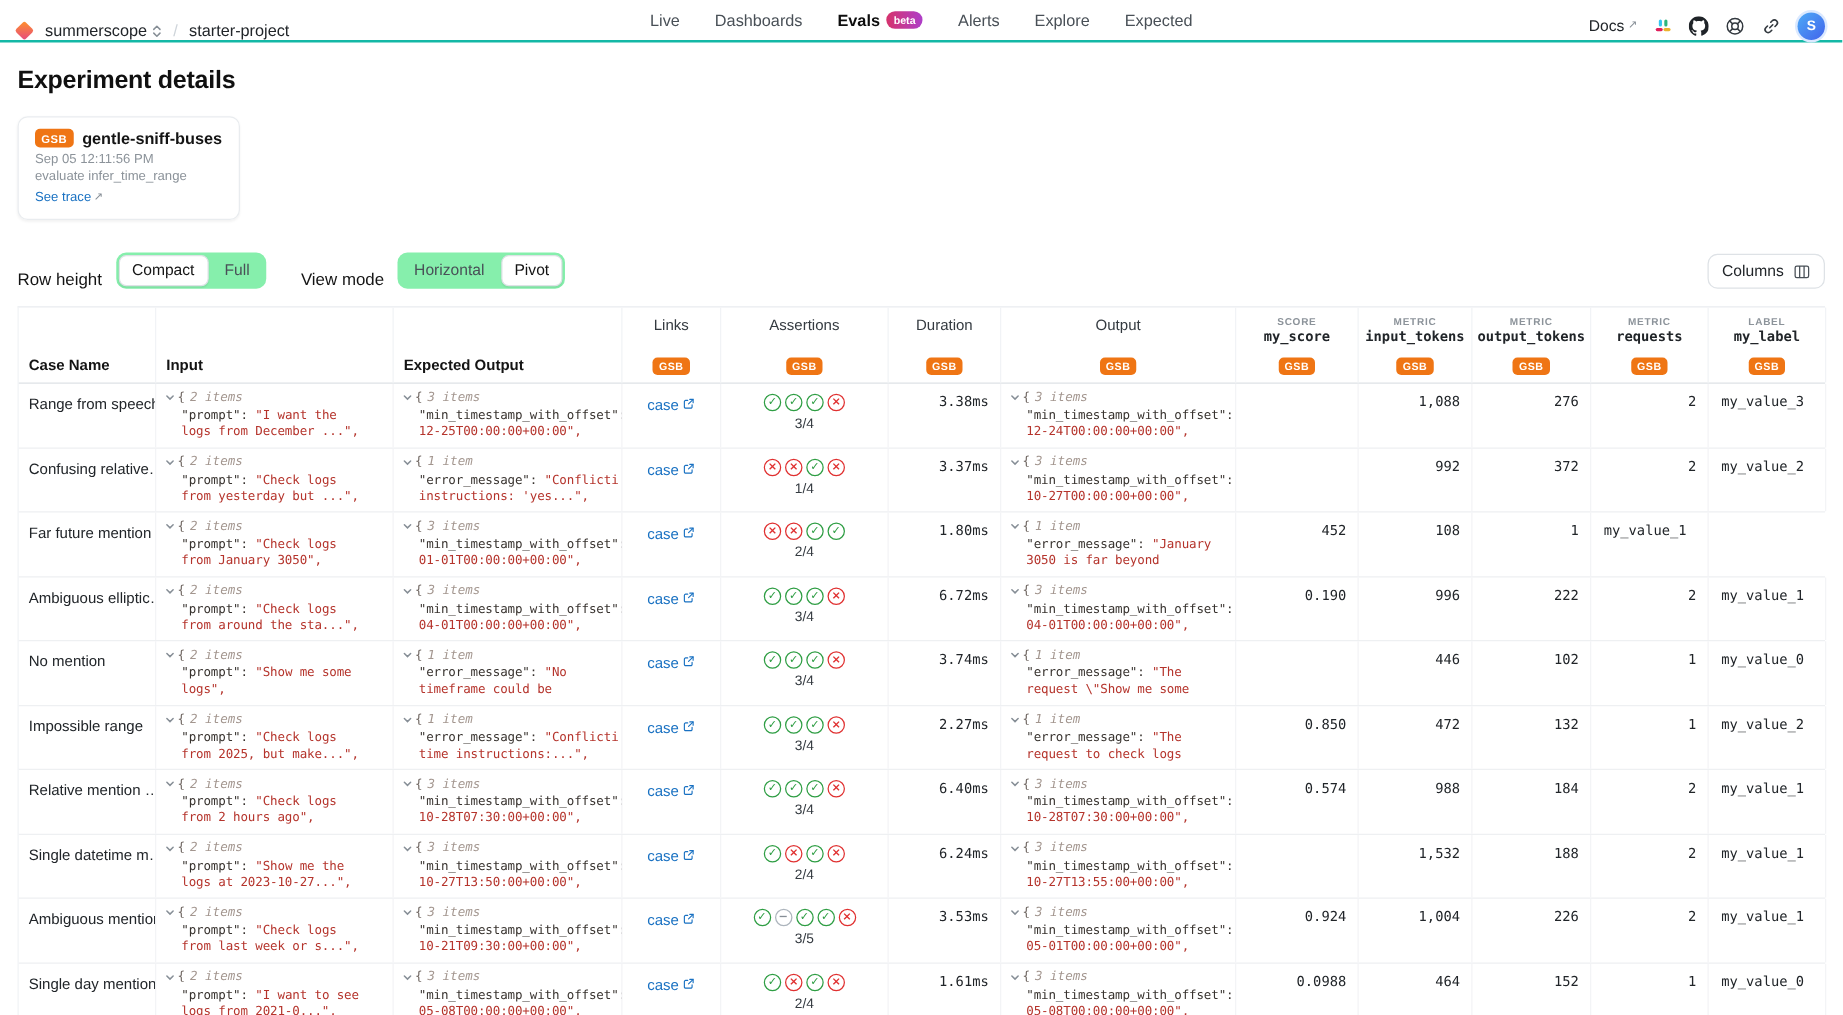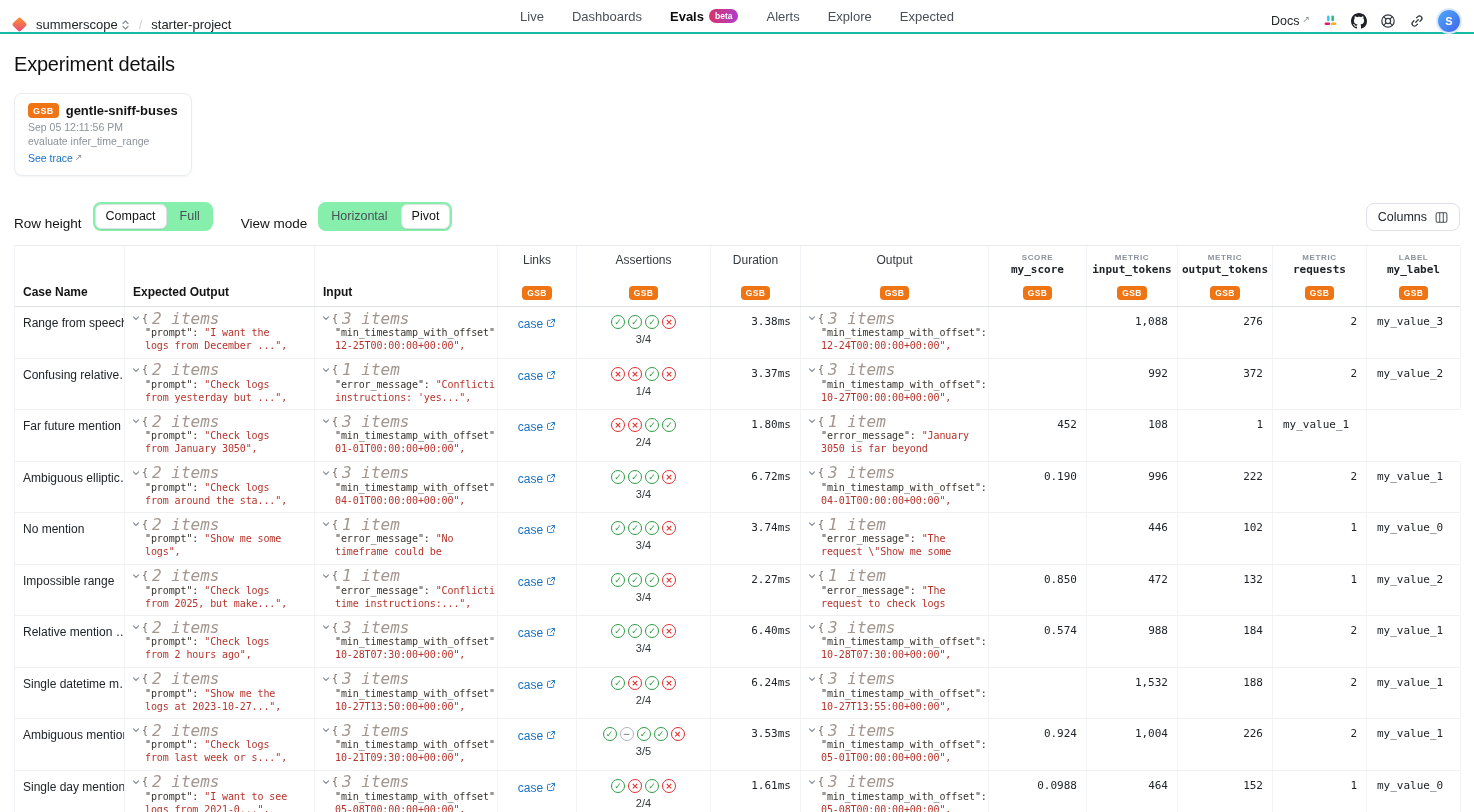--- a/index.html
+++ b/index.html
@@ -17,21 +17,21 @@
   .tab { font-size:13px; color:#495057; display:flex; align-items:center; gap:5px; height:100%; text-decoration:none; cursor:pointer; }
   .tab.active { color:#0d0d0d; font-weight:700; }
   .beta-pill { background:linear-gradient(90deg,#d6336c,#ae3ec9); color:#fff; font-size:8.5px; font-weight:700; padding:1.5px 6px; border-radius:9px; line-height:11px; }
   .nav-right { margin-left:auto; display:flex; align-items:center; gap:13px; }
   .docs-link { font-size:12.5px; color:#212529; display:flex; gap:3px; align-items:flex-start; text-decoration:none; cursor:pointer; }
   .ext { font-size:9px; color:#868e96; line-height:10px; }
   .nav-icon { display:flex; align-items:center; cursor:pointer; }
   .avatar { width:22px; height:22px; border-radius:50%; background:linear-gradient(135deg,#4dabf7,#4263eb); color:#fff; font-size:11px; font-weight:700; display:flex; align-items:center; justify-content:center; box-shadow:0 0 0 2px #dbe9ff; cursor:pointer; }
 
   
-  .page-title { font-size:20px; font-weight:400; margin:19px 14px 0; letter-spacing:-0.2px; color:#101010; }
+  .page-title { font-size:20px; font-weight:700; margin:19px 14px 0; letter-spacing:-0.2px; color:#101010; }
   .exp-card { margin:17px 14px 0; display:inline-block; border:1px solid #e9ecef; border-radius:8px; padding:9px 13px 9px; box-shadow:0 1px 2px rgba(0,0,0,0.05); }
   .exp-card-top { display:flex; align-items:center; gap:7px; margin-bottom:3px; }
   .gsb-badge { background:#ef7514; color:#fff; font-size:9px; font-weight:700; padding:2.5px 5px; border-radius:4px; letter-spacing:0.4px; line-height:10px; flex:none; }
   .exp-name { font-size:13px; font-weight:700; color:#141414; }
   .exp-meta { font-size:10.5px; color:#8c939a; line-height:13.5px; }
   .trace-link { font-size:10.5px; color:#1971c2; display:inline-flex; gap:2px; margin-top:2px; text-decoration:none; cursor:pointer;justify-content:flex-end; }
 
   
   .controls { margin:22px 14px 0; display:flex; align-items:flex-end; height:33px; }
   .ctrl-label { font-size:13.5px; color:#141414; margin-right:11px; }
@@ -52,21 +52,21 @@
   .gh-name { font-size:11px; font-family:"DejaVu Sans Mono","Liberation Mono",monospace; font-weight:700; color:#212529; }
   .hcell .gsb-badge { margin-top:auto; font-size:8.5px; padding:2px 5px; }
 
   .body-row { height:51.5px; border-bottom:1px solid #eef0f2; }
   .cell { border-right:1px solid #f3f4f6; overflow:hidden; }
   .case-cell { padding:9px 8px 0; font-size:12px; color:#212529; white-space:nowrap; }
   .json-cell { padding:4px 4px 4px 7px; font-family:"DejaVu Sans Mono","Liberation Mono",monospace; cursor:pointer; }
   .json-head { display:flex; align-items:center; height:14px; color:#6f6661; }
   .json-head .chev { margin-right:2px; flex:none; }
   .json-head .brace { font-size:10px; color:#6f6661; }
-  .items { font-size:16px; font-style:italic; color:#a3968f; margin-left:4px; white-space:nowrap; }
+  .items { font-size:10px; font-style:italic; color:#a3968f; margin-left:4px; white-space:nowrap; }
   .code { margin-top:1px; padding-left:13px; }
   .code-line { white-space:nowrap; font-size:10px; line-height:13px; letter-spacing:-0.1px; }
   .code-key { color:#38332f; }
   .code-val { color:#b5342c; }
 
   .links-cell { display:flex; justify-content:center; padding-top:10px; }
   .case-link { color:#1971c2; font-size:12px; display:flex; gap:3px; align-items:flex-start; text-decoration:none; cursor:pointer; }
   .case-link svg { margin-top:1px; }
 
   .assertions-cell { display:flex; flex-direction:column; align-items:center; padding-top:8px; }
@@ -186,24 +186,24 @@
   </button>
 </div>
 
 
 <div class="table">
   <div class="trow thead">
     <div class="hcell left-h">
         <span>Case Name</span>
       </div>
     <div class="hcell left-h">
+        <span>Input</span>
+      </div>
+    <div class="hcell left-h">
         <span>Expected Output</span>
-      </div>
-    <div class="hcell left-h">
-        <span>Input</span>
       </div>
 
     <div class="hcell">
       <span class="gh-label">Links</span>
       <span class="gsb-badge">GSB</span>
     </div>
     <div class="hcell">
       <span class="gh-label">Assertions</span>
       <span class="gsb-badge">GSB</span>
     </div>

